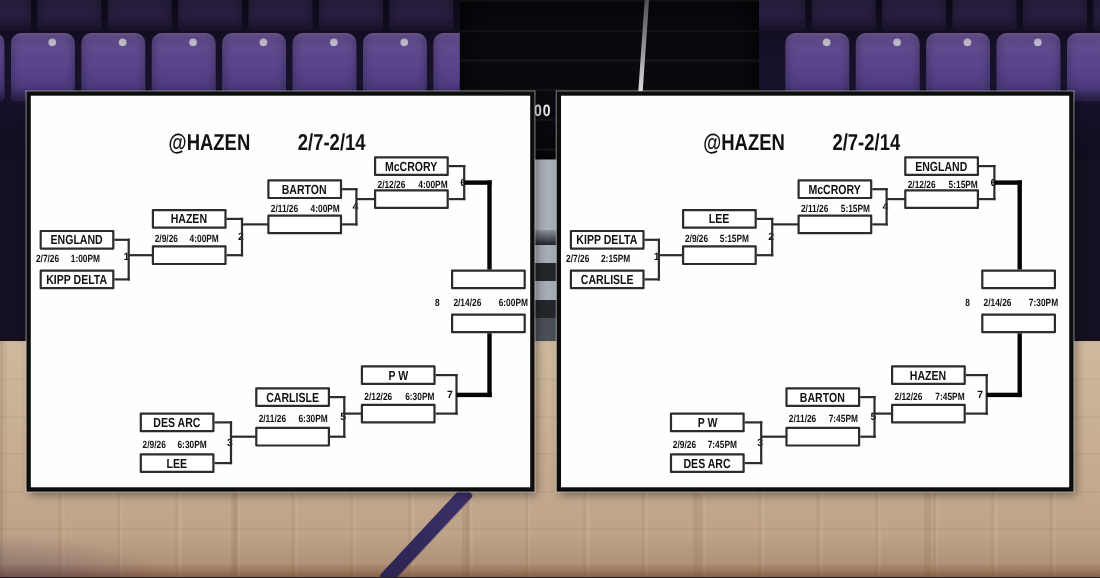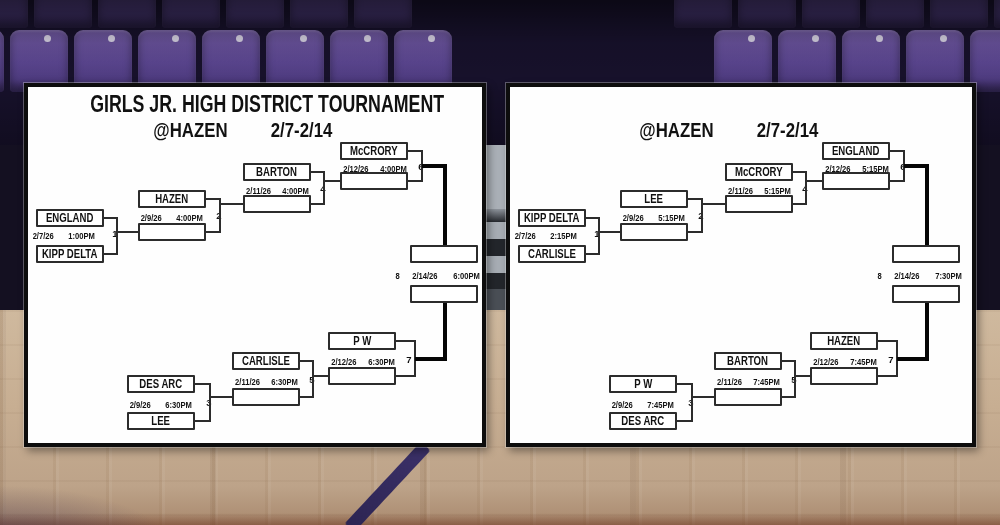--- a/index.html
+++ b/index.html
@@ -54,21 +54,21 @@
         font-size:21px;font-weight:bold;color:#111;padding-right:26px;white-space:nowrap;}
   .cond{display:inline-block;transform:scaleX(.74);transform-origin:50% 50%;white-space:nowrap;}
   .cond2{display:inline-block;transform:scaleX(.8);transform-origin:50% 50%;white-space:nowrap;}
   .sub-gap{display:inline-block;width:26px;}
 
   .bracket-area{position:absolute;inset:0;}
   .slot{position:absolute;width:68px;height:18px;background:#fff;border:2px solid #2c2c2c;
         box-sizing:border-box;border-radius:1px;display:flex;align-items:center;justify-content:center;}
   .team-name{font-size:12px;font-weight:bold;color:#111;line-height:1;}
   .meta-row{position:absolute;width:68px;height:14px;display:flex;align-items:center;
-        justify-content:space-between;gap:5px;font-size:9.5px;font-weight:bold;color:#111;}
+        justify-content:flex-start;gap:5px;font-size:9.5px;font-weight:bold;color:#111;}
   .meta-num{position:absolute;width:14px;height:11px;display:flex;align-items:center;
         justify-content:center;font-size:9.5px;font-weight:bold;color:#111;}
   .final-row{position:absolute;height:11px;display:flex;align-items:center;justify-content:center;
         gap:9px;font-size:9.5px;font-weight:bold;color:#111;}
   .ln{position:absolute;background:#2c2c2c;}
   .ln-thick{position:absolute;background:#050505;}
 </style>
 </head>
 <body>
 
@@ -117,35 +117,37 @@
       <div class="seat dim" style="left: 738px; top: -28px; width: 58px; height: 56px;"></div>
       <div class="seat dim" style="left: 674px; top: -28px; width: 58px; height: 56px;"></div>
       <div class="seat dim" style="left: 354px; top: -28px; width: 58px; height: 56px;"></div>
       <div class="seat dim" style="left: 290px; top: -28px; width: 58px; height: 56px;"></div>
       <div class="seat dim" style="left: 226px; top: -28px; width: 58px; height: 56px;"></div>
       <div class="seat dim" style="left: 162px; top: -28px; width: 58px; height: 56px;"></div>
       <div class="seat dim" style="left: 98px; top: -28px; width: 58px; height: 56px;"></div>
       <div class="seat dim" style="left: 34px; top: -28px; width: 58px; height: 56px;"></div>
       <div class="seat dim" style="left: -30px; top: -28px; width: 58px; height: 56px;"></div>
     <div class="stands-shade"></div>
+    <div class="stairwell">
+      <div class="stair-steps"></div>
+      <div class="handrail"></div>
+      <div class="wall-sign">00</div>
+    </div>
   </div>
 
   <div class="gap-steps"></div>
 
   <div class="floor">
     <div class="floor-streaks"></div>
     <div class="floor-bottom"></div>
     <div class="floor-corner"></div>
   </div>
   <div class="court-line"></div>
 
   <div class="panel panel-girls">
-    <div class="panel-title">
-      <span class="cond">GIRLS JR. HIGH DISTRICT TOURNAMENT</span>
-    </div>
     <div class="panel-subtitle">
       <span class="cond2">@HAZEN</span><span class="sub-gap"></span><span class="cond2">2/7-2/14</span>
     </div>
     <div class="bracket-area" id="bracket-0">
         <div class="slot" style="left: 8px; top: 122px;">
           <span class="team-name cond2">ENGLAND</span>
         </div>
         <div class="slot" style="left: 8px; top: 158px;">
           <span class="team-name cond2">KIPP DELTA</span>
         </div>

